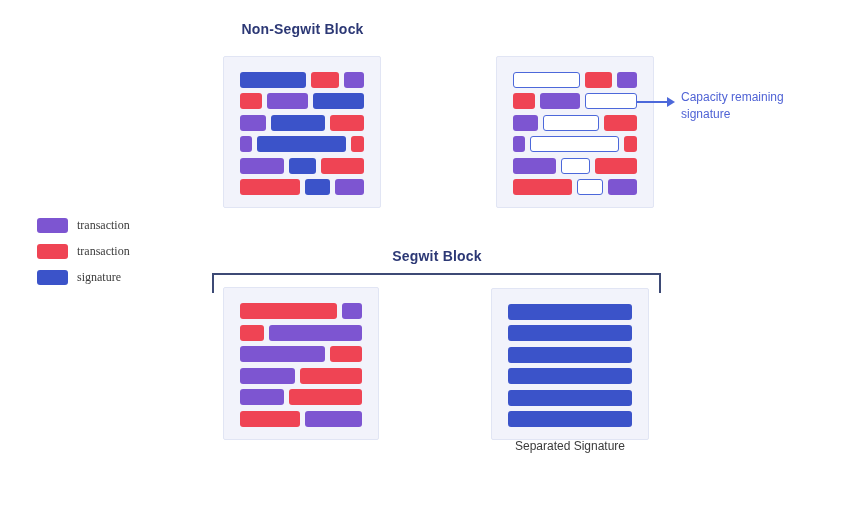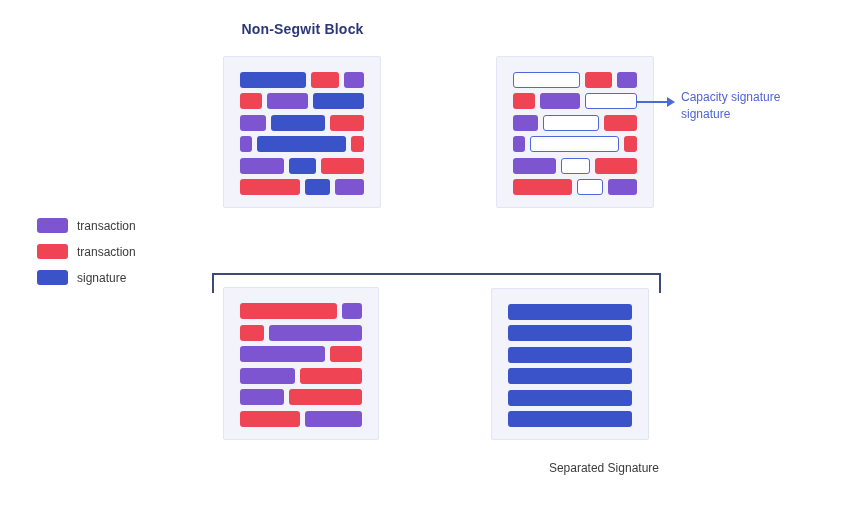--- a/index.html
+++ b/index.html
@@ -16,21 +16,21 @@
     border-radius:2px;box-sizing:border-box;
     display:flex;flex-direction:column;justify-content:space-between;
     padding:15px 16px 12px 16px;
   }
   .brow{display:flex;gap:5px;height:16px;flex:0 0 auto;}
   .rect{border-radius:3px;height:16px;box-sizing:border-box;flex-basis:0;}
   .rect.purple{background:var(--purple);}
   .rect.red{background:var(--red);}
   .rect.blue{background:var(--blue);}
   .rect.outline{background:var(--outline_fill);border:1.5px solid var(--outline_border);}
-  .legend{position:absolute;left:37px;top:218px;display:flex;flex-direction:column;gap:11px;}
+  .legend{position:absolute;left:37px;top:218px;display:flex;flex-direction:column;gap:11px;font-family:Liberation Serif, serif;}
   .legend-row{display:flex;align-items:center;height:15px;}
   .swatch{width:31px;height:15px;border-radius:3px;flex:0 0 auto;}
   .legend-label{margin-left:9px;font-size:12px;color:var(--text);}
   .annot-text{
     position:absolute;left:681px;top:89px;width:140px;
     font-size:12px;line-height:17px;color:var(--annotation);
   }
   .arrow-line{position:absolute;left:636px;top:101px;width:32px;height:2px;background:var(--outline_border);}
   .arrow-head{
     position:absolute;left:667px;top:97px;width:0;height:0;
@@ -114,39 +114,40 @@
         <div class="rect red" style="flex-grow: 64;"></div>
         <div class="rect outline" style="flex-grow: 26;"></div>
         <div class="rect purple" style="flex-grow: 31;"></div>
       </div>
     </div>
 
   <div class="arrow-line"></div>
   <div class="arrow-head"></div>
 
   <div class="annot-text">
-    <div>Capacity signature</div>
+    <div>Capacity remaining</div>
     <div>signature</div>
   </div>
 
   <div class="legend">
     <div class="legend-row">
       <div class="swatch" style="background:var(--purple);"></div>
       <div class="legend-label">transaction</div>
     </div>
     <div class="legend-row">
       <div class="swatch" style="background:var(--red);"></div>
       <div class="legend-label">transaction</div>
     </div>
     <div class="legend-row">
       <div class="swatch" style="background:var(--blue);"></div>
       <div class="legend-label">signature</div>
     </div>
   </div>
 
+  <div class="block-title" style="left:312px;top:248px;width:250px;">Segwit Block</div>
 
   <div class="bracket"></div>
 
   <div class="panel" style="left:223px;top:287px;width:156px;height:153px;">
       <div class="brow">
         <div class="rect red" style="flex-grow: 104;"></div>
         <div class="rect purple" style="flex-grow: 21;"></div>
       </div>
       <div class="brow">
         <div class="rect red" style="flex-grow: 25;"></div>
@@ -184,15 +185,15 @@
         <div class="rect blue" style="flex-grow: 1;"></div>
       </div>
       <div class="brow">
         <div class="rect blue" style="flex-grow: 1;"></div>
       </div>
       <div class="brow">
         <div class="rect blue" style="flex-grow: 1;"></div>
       </div>
     </div>
 
-  <div class="caption" style="left:481px;top:461px;width:178px;text-align:right;">Separated Signature</div>
+  <div class="caption" style="left:481px;top:439px;width:178px;">Separated Signature</div>
 
 </div>
 
 </body></html>

